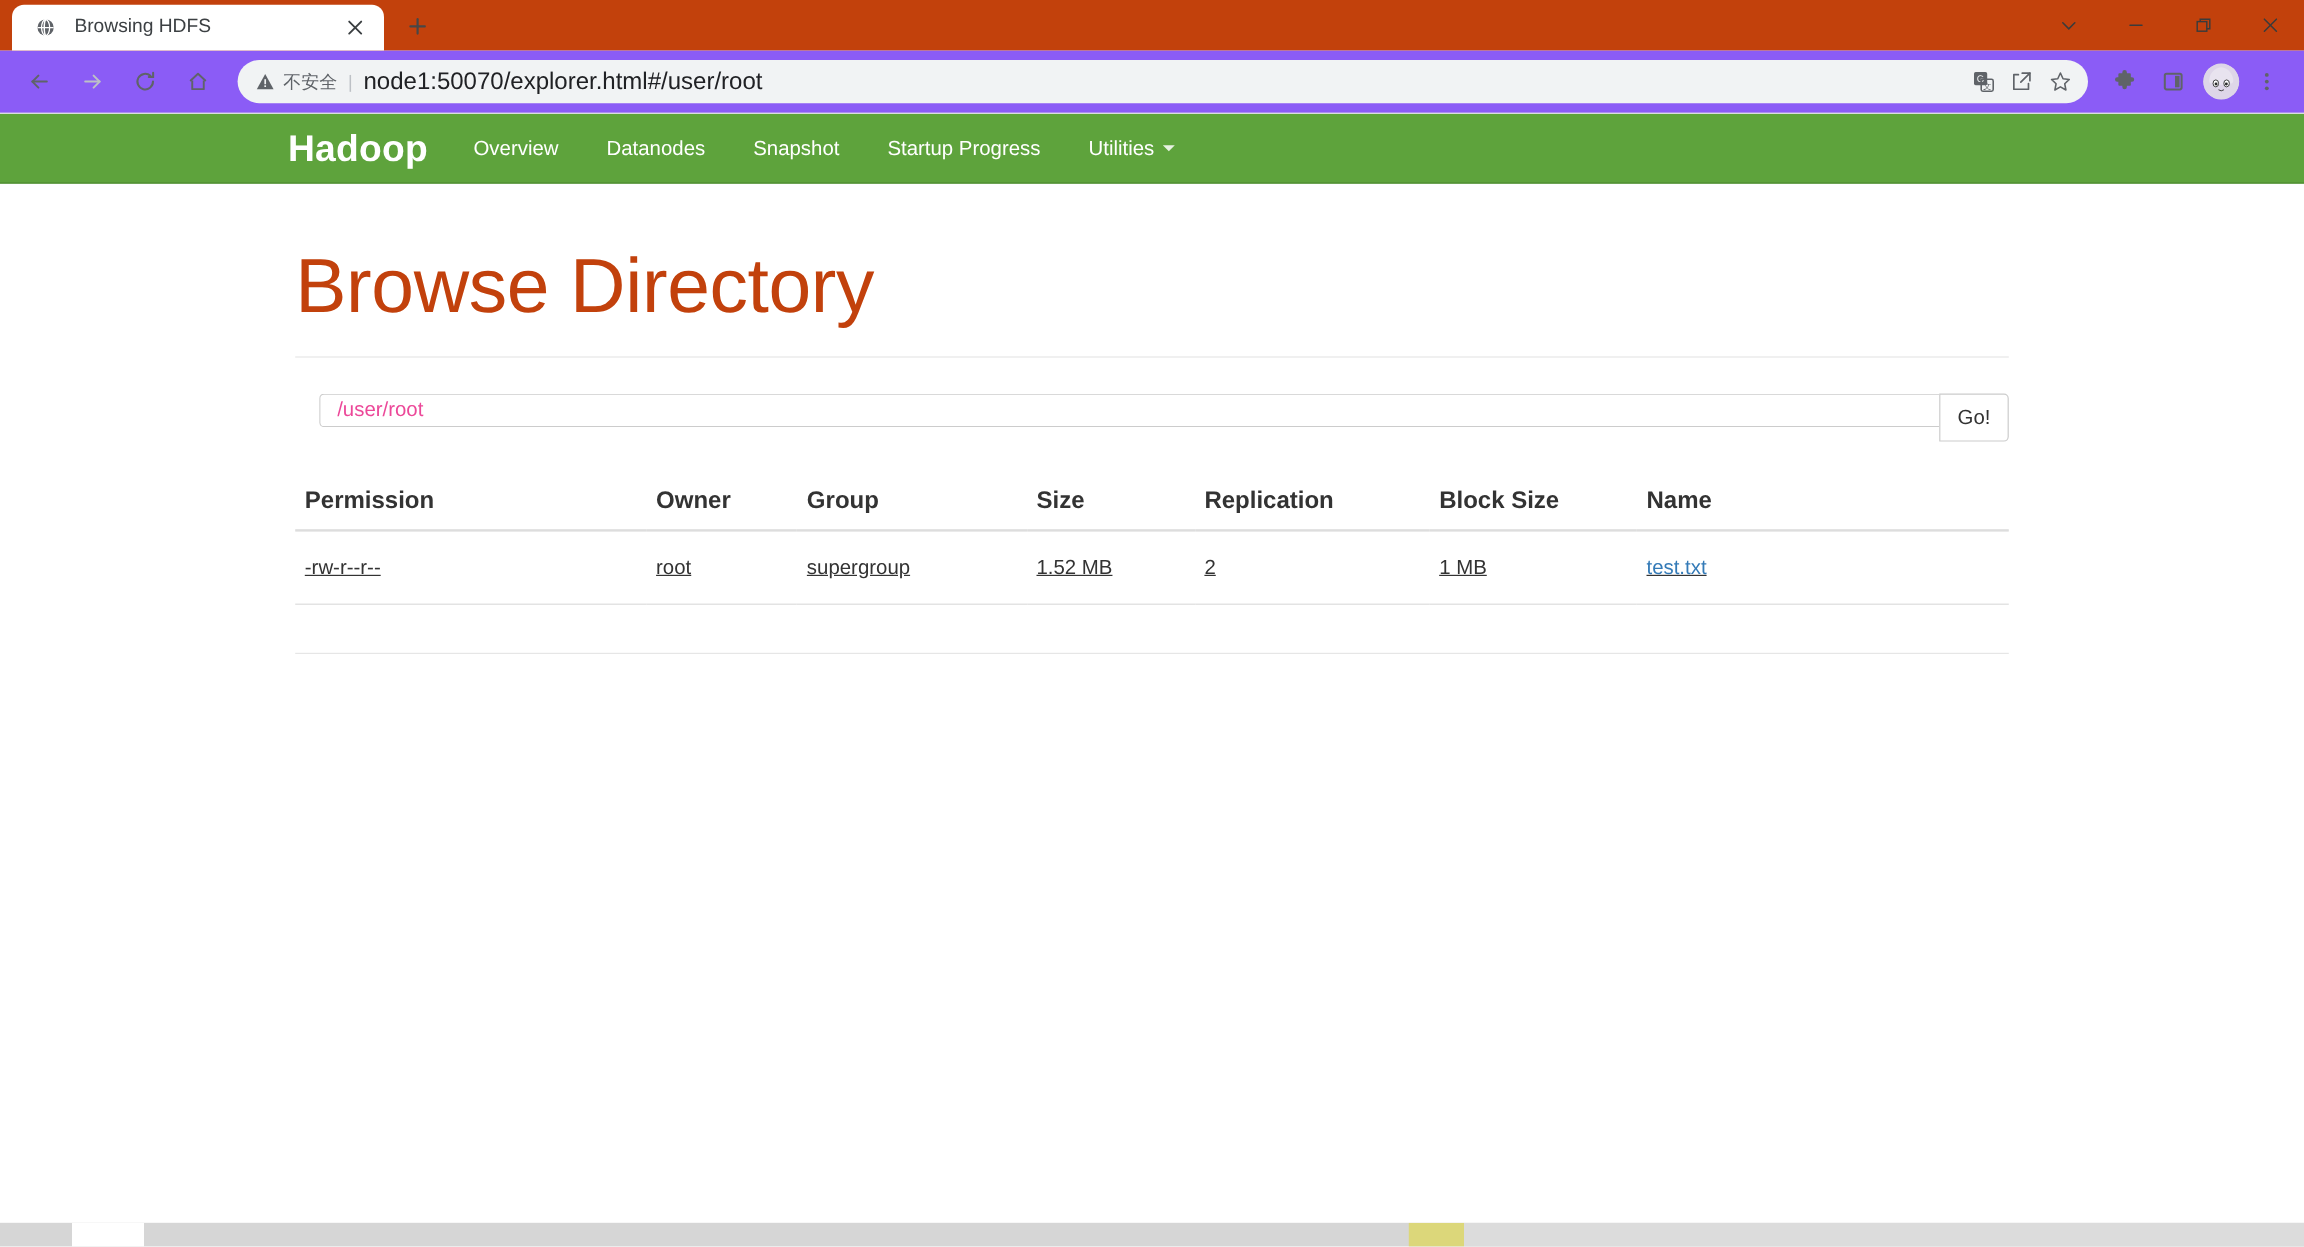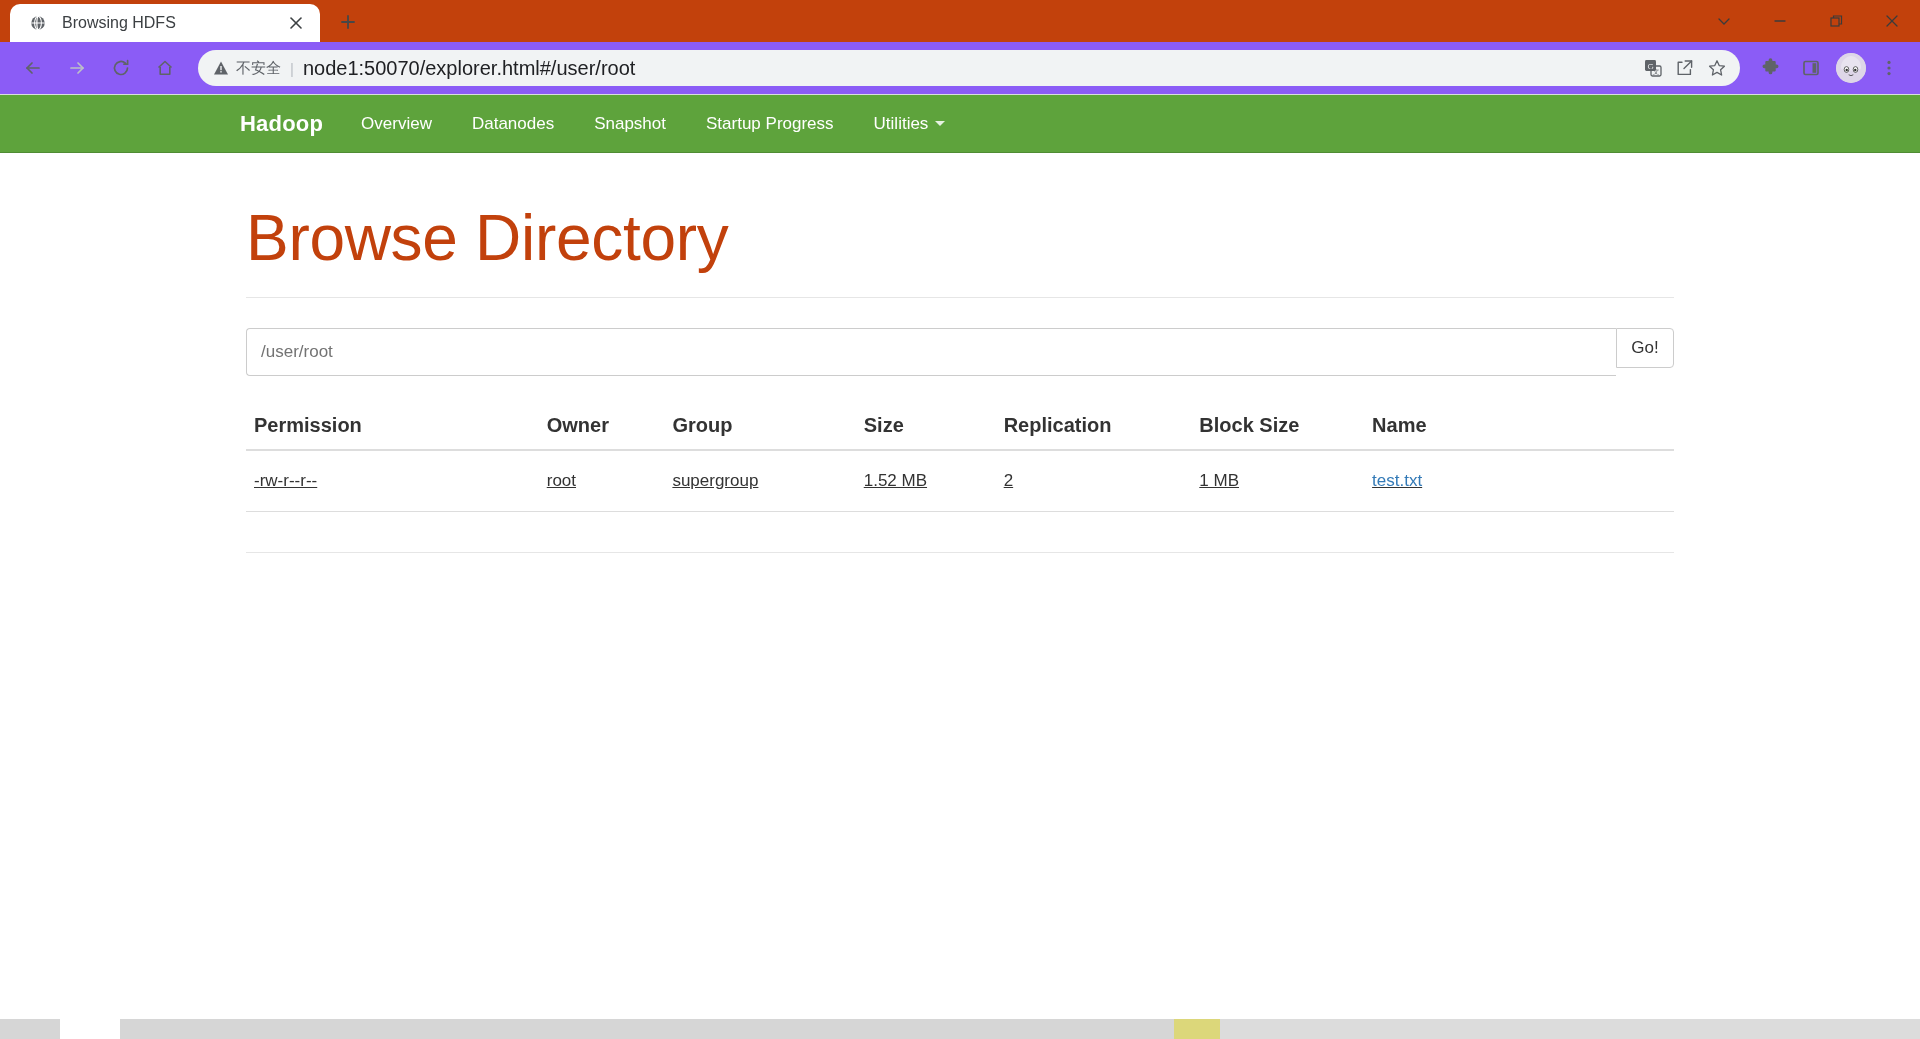--- a/index.html
+++ b/index.html
@@ -115,21 +115,21 @@
 
   .navbar {
     background: #5ea33c;
     height: 58px;
     display: flex; align-items: center;
     padding-left: 240px;
     border-bottom: 1px solid #4f8c33;
   }
   .brand {
     color: #ffffff;
-    font-size: 22px;
+    font-size: 31px;
     font-weight: bold;
     margin-right: 38px;
     letter-spacing: .2px;
   }
   .navlink {
     color: #ffffff;
     font-size: 17px;
     margin-right: 40px;
     white-space: nowrap;
   }
@@ -162,30 +162,31 @@
     margin: 0 0 30px 0;
   }
 
   .inputgroup {
     display: flex;
     width: 100%;
     margin-bottom: 28px;
   }
   .pathinput {
     flex: 1 1 auto;
-    height: 48px;
+    height: 28px;
     border: 1px solid #cccccc;
     border-right: none;
     border-radius: 4px 0 0 4px;
     padding: 0 14px;
     font-size: 17px;
-    color: #737373;
+    color: #ec4899;
     background: #ffffff;
     font-family: "Liberation Sans", sans-serif;
     outline: none;
+    margin-left: 20px;
   }
   .gobtn {
     height: 40px;
     min-width: 58px;
     border: 1px solid #cccccc;
     border-radius: 0 4px 4px 0;
     background: #ffffff;
     font-size: 17px;
     color: #333333;
     padding: 0 14px;

